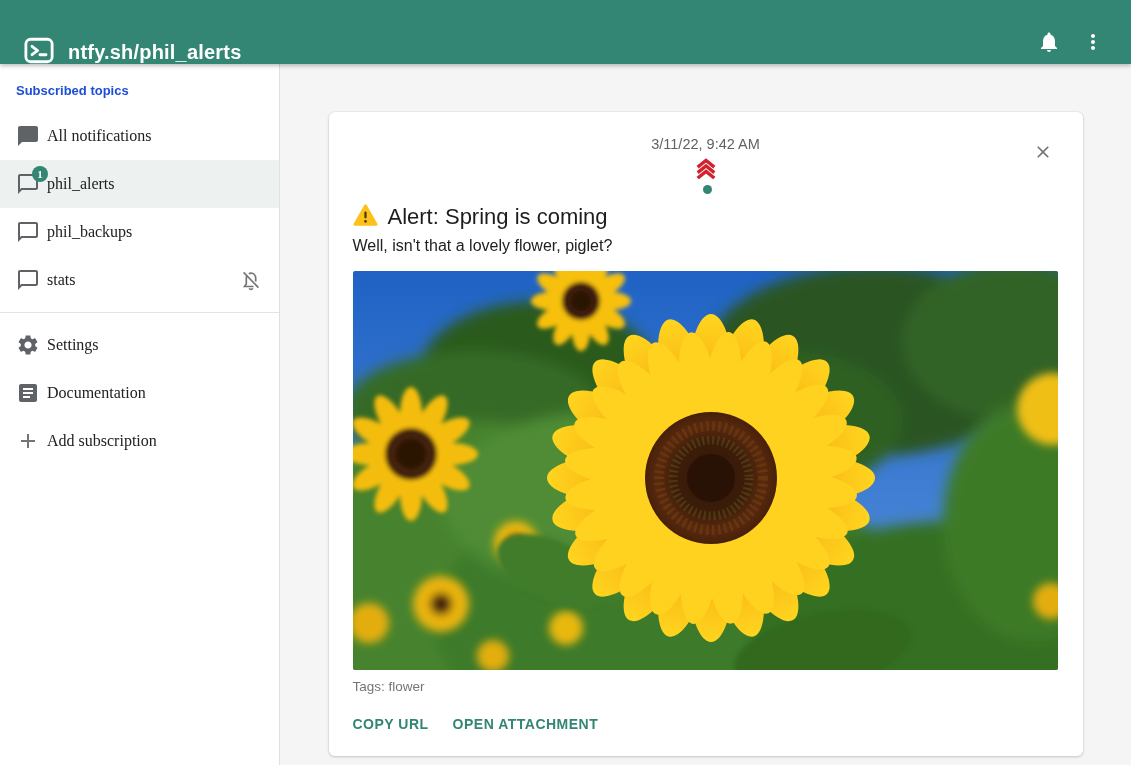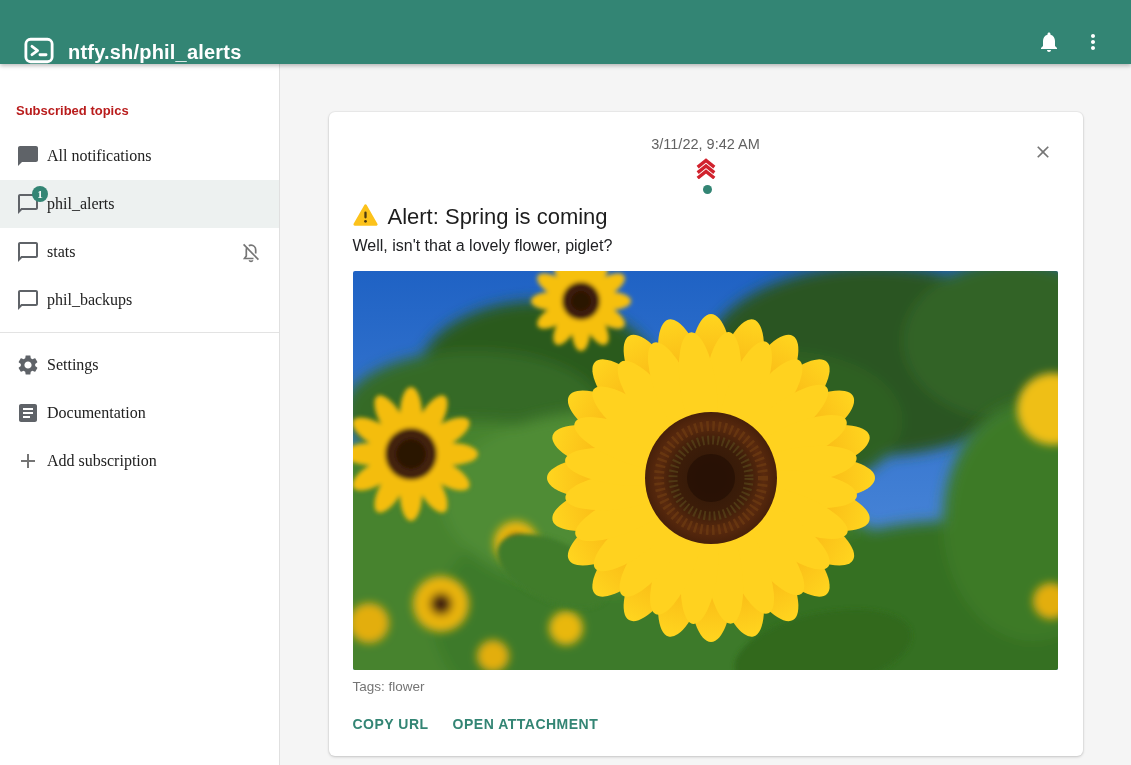--- a/index.html
+++ b/index.html
@@ -22,21 +22,21 @@
 
   
   .shell { display:flex; height:701px; }
   .sidebar {
     width:280px; background:#fff; border-right:1px solid #e0e0e0;
     padding-top:0; flex-shrink:0;
   }
   .main { flex:1; background:#f5f5f5; overflow:hidden; }
 
   
-  .caption { color:#b91c1c; font-size:13px; font-weight:700; padding:39px 16px 14px; }
+  .caption { color:#1d4ed8; font-size:13px; font-weight:700; padding:19px 16px 14px; }
   .navrow {
     height:48px; display:flex; align-items:center; gap:7px;
     padding:0 16px; cursor:pointer; font-size:16px; color:#212121;font-family:Liberation Serif, serif;
   }
   .navrow.selected { background:#edf1f0; }
   .navrow .ic { width:24px; height:24px; position:relative; flex-shrink:0; display:flex; }
   .navrow .ic svg { width:24px; height:24px; }
   .badge {
     position:absolute; top:-6px; right:-8px; min-width:16px; height:16px; border-radius:9px;
     background:#338574; color:#fff; font-size:11px; font-weight:700;
@@ -122,37 +122,37 @@
       </span>
       <span>phil_alerts</span>
     </div>
 
     <div class="navrow">
       <span class="ic">
         <svg viewBox="0 0 24 24" fill="#5f6368">
             <path d="M20 2H4c-1.1 0-2 .9-2 2v18l4-4h14c1.1 0 2-.9 2-2V4c0-1.1-.9-2-2-2zm0 14H5.17L4 17.17V4h16v12z"></path>
           </svg>
       </span>
+      <span>phil_backups</span>
+    </div>
+
+    <div class="navrow">
+      <span class="ic">
+        <svg viewBox="0 0 24 24" fill="#5f6368">
+            <path d="M20 2H4c-1.1 0-2 .9-2 2v18l4-4h14c1.1 0 2-.9 2-2V4c0-1.1-.9-2-2-2zm0 14H5.17L4 17.17V4h16v12z"></path>
+          </svg>
+      </span>
       <span>stats</span>
       <span class="mute">
         <svg width="24" height="24" viewBox="0 0 24 24" fill="none" stroke="#757575" stroke-width="1.7">
           <path d="M14.5 18.5H5.5l1.8-2.6V10c0-1 .3-1.9.8-2.7M9.8 5.7c.64-.4 1.4-.6 2.2-.6 2.6 0 4.7 2.2 4.7 4.9v3.4"></path>
           <path d="M10.3 20.3a1.8 1.8 0 0 0 3.4 0" fill="none"></path>
           <line x1="4.6" y1="4.4" x2="19.4" y2="19.6"></line>
         </svg>
       </span>
-    </div>
-
-    <div class="navrow">
-      <span class="ic">
-        <svg viewBox="0 0 24 24" fill="#5f6368">
-            <path d="M20 2H4c-1.1 0-2 .9-2 2v18l4-4h14c1.1 0 2-.9 2-2V4c0-1.1-.9-2-2-2zm0 14H5.17L4 17.17V4h16v12z"></path>
-          </svg>
-      </span>
-      <span>phil_backups</span>
     </div>
 
     <div class="divider"></div>
 
     <div class="navrow">
       <span class="ic">
         <svg viewBox="0 0 24 24" fill="#5f6368">
             <path d="M19.14 12.94c.04-.3.06-.61.06-.94 0-.32-.02-.64-.07-.94l2.03-1.58c.18-.14.23-.41.12-.61l-1.92-3.32c-.12-.22-.37-.29-.59-.22l-2.39.96c-.5-.38-1.03-.7-1.62-.94l-.36-2.54c-.04-.24-.24-.41-.48-.41h-3.84c-.24 0-.43.17-.47.41l-.36 2.54c-.59.24-1.13.57-1.62.94l-2.39-.96c-.22-.08-.47 0-.59.22L2.74 8.87c-.12.21-.08.47.12.61l2.03 1.58c-.05.3-.09.63-.09.94s.02.64.07.94l-2.03 1.58c-.18.14-.23.41-.12.61l1.92 3.32c.12.22.37.29.59.22l2.39-.96c.5.38 1.03.7 1.62.94l.36 2.54c.05.24.24.41.48.41h3.84c.24 0 .44-.17.47-.41l.36-2.54c.59-.24 1.13-.56 1.62-.94l2.39.96c.22.08.47 0 .59-.22l1.92-3.32c.12-.22.07-.47-.12-.61l-2.01-1.58zM12 15.6c-1.98 0-3.6-1.62-3.6-3.6s1.62-3.6 3.6-3.6 3.6 1.62 3.6 3.6-1.62 3.6-3.6 3.6z"></path>
           </svg>
       </span>

